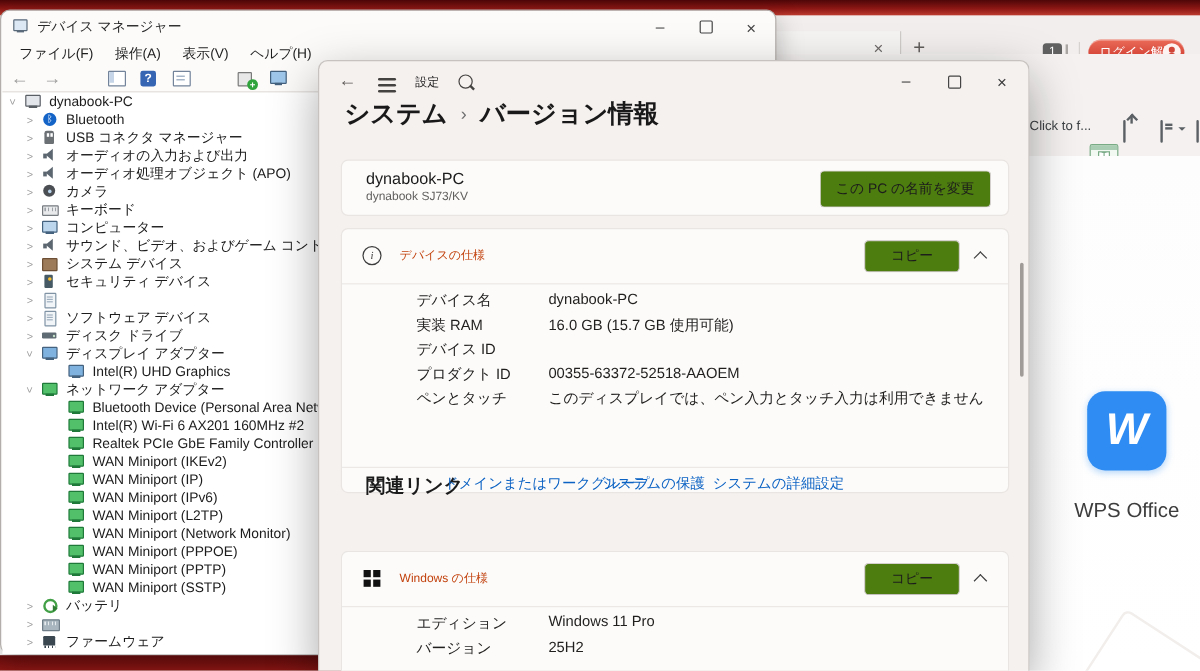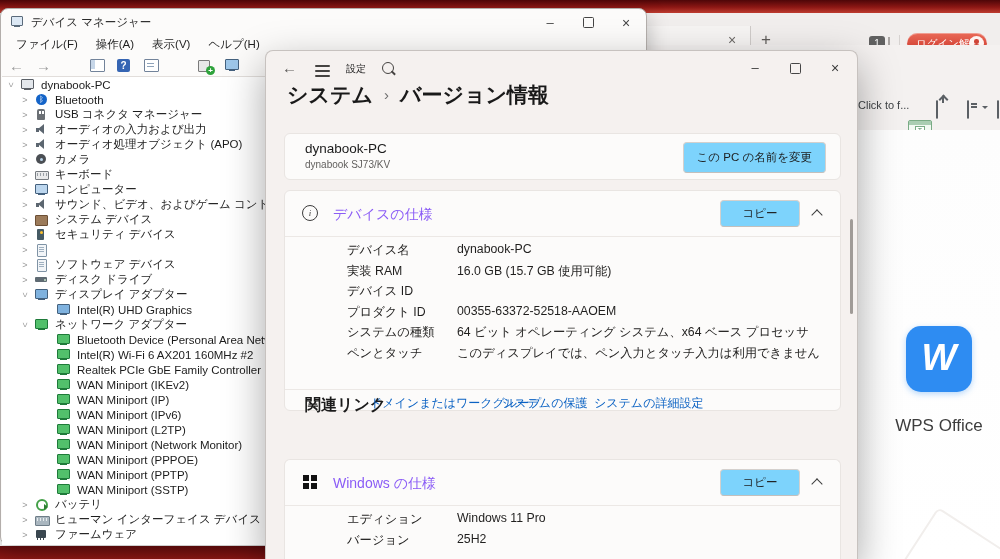--- a/index.html
+++ b/index.html
@@ -141,27 +141,27 @@
   .st-search{position:absolute;left:116px;top:11px;width:10px;height:10px;border:1.5px solid #454341;border-radius:50%}
   .st-search::after{content:"";position:absolute;left:8px;top:9px;width:5px;height:1.5px;background:#454341;transform:rotate(45deg)}
   .st-controls{position:absolute;right:2px;top:2px;display:flex}
   .st-btn{width:40px;height:30px;display:flex;align-items:center;justify-content:center;color:#3a3a3a}
   .st-h1{position:absolute;left:21px;top:30px;font-size:21px;font-weight:600;color:#191919;white-space:nowrap}
   .st-h1 .crumb-sep{font-size:15px;color:#6e6e6e;font-weight:400;margin:0 11px;vertical-align:2px}
   .card{position:absolute;left:18px;width:557px;background:#fcfbfa;border:1px solid #e9e5e2;border-radius:6px;box-sizing:border-box}
   .pc-card{top:82px;height:47px}
   .pc-name{position:absolute;left:20px;top:7px;font-size:13.5px;color:#1b1b1b}
   .pc-model{position:absolute;left:20px;top:25px;font-size:10px;color:#615f5d}
-  .btn{position:absolute;background:#7dd3fc;border:1px solid #d4d0cd;border-bottom-color:#c3bfbc;border-radius:4px;
+  .btn{position:absolute;background:#4d7c0f;border:1px solid #d4d0cd;border-bottom-color:#c3bfbc;border-radius:4px;
     font-size:11.5px;color:#1c1c1c;display:flex;align-items:center;justify-content:center;box-sizing:border-box}
   .rename-btn{right:14px;top:8px;height:31px;padding:0 13px}
   .spec-card{top:139px;height:221px}
   .win-card{top:408px;height:160px;border-bottom:none;border-radius:6px 6px 0 0}
   .card-header{position:absolute;left:0;top:0;width:100%;height:45px}
-  .card-title{position:absolute;left:48px;top:15px;font-size:14px;color:#8b5cf6}
+  .card-title{position:absolute;left:48px;top:15px;font-size:10px;color:#c2410c}
   .copy-btn{left:435px;top:9px;width:80px;height:27px}
   .chev-up{position:absolute;left:528px;top:20px;width:7px;height:7px;border-left:1.5px solid #3c3c3c;border-top:1.5px solid #3c3c3c;transform:rotate(45deg)}
   .card-divider{position:absolute;left:0;top:45px;width:100%;height:1px;background:#ece8e5}
   .info-icon{position:absolute;left:17px;top:14px;width:14px;height:14px;border:1px solid #3c3c3c;border-radius:50%;
     font-size:9px;font-style:italic;font-family:"Liberation Serif",serif;color:#3c3c3c;text-align:center;line-height:14px}
   .winlogo-icon{position:absolute;left:18px;top:15px;width:6px;height:6px;background:#111;
     box-shadow:8px 0 0 #111,0 8px 0 #111,8px 8px 0 #111}
   .spec-rows{position:absolute;left:0;top:51px;width:100%}
   .spec-row{height:20.5px;display:flex;}
   .spec-label{width:110px;margin-left:62px;font-size:12.3px;color:#201f1e;flex:0 0 110px;white-space:nowrap}
@@ -432,21 +432,20 @@
 
       <div class="tree-row lvl1 collapsed">
         <span class="tw"></span>
         <span class="ti battery-icon"></span>
         <span class="tl">バッテリ</span>
       </div>
 
       <div class="tree-row lvl1 collapsed">
         <span class="tw"></span>
         <span class="ti hid-icon"></span>
-        <span class="tl">ヒューマン インターフェイス デバイス</span>
       </div>
 
       <div class="tree-row lvl1 collapsed">
         <span class="tw"></span>
         <span class="ti firmware-icon"></span>
         <span class="tl">ファームウェア</span>
       </div>
     </div>
 </div>
 
@@ -502,24 +501,20 @@
 
         <div class="spec-row">
           <span class="spec-label">デバイス ID</span>
         </div>
 
         <div class="spec-row">
           <span class="spec-label">プロダクト ID</span>
           <span class="spec-value">00355-63372-52518-AAOEM</span>
         </div>
 
-        <div class="spec-row">
-          <span class="spec-label">システムの種類</span>
-          <span class="spec-value">64 ビット オペレーティング システム、x64 ベース プロセッサ</span>
-        </div>
 
         <div class="spec-row">
           <span class="spec-label">ペンとタッチ</span>
           <span class="spec-value">このディスプレイでは、ペン入力とタッチ入力は利用できません</span>
         </div>
       </div>
     <div class="related-divider"></div>
     <div class="related-row">
       <span class="related-label">関連リンク</span>
       <span class="rlink">ドメインまたはワークグループ</span>

